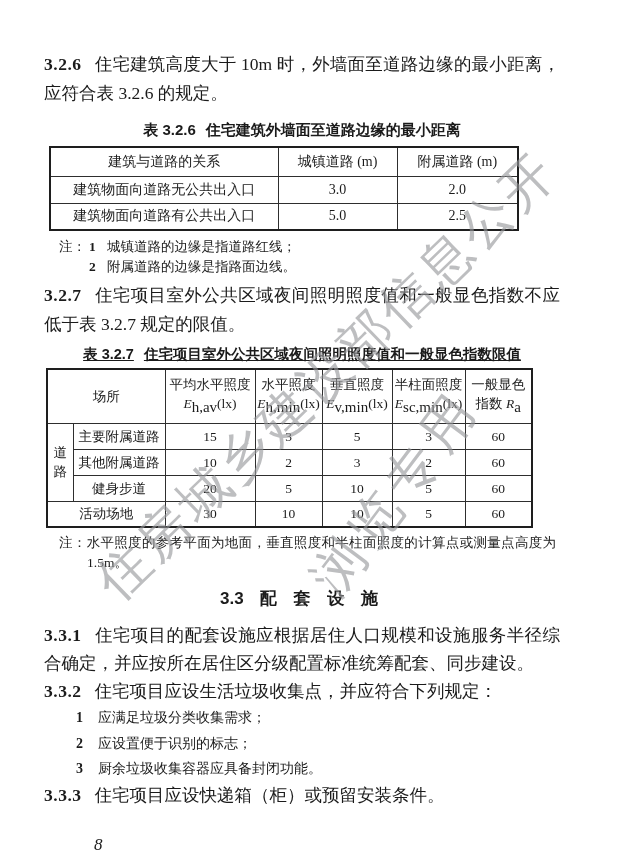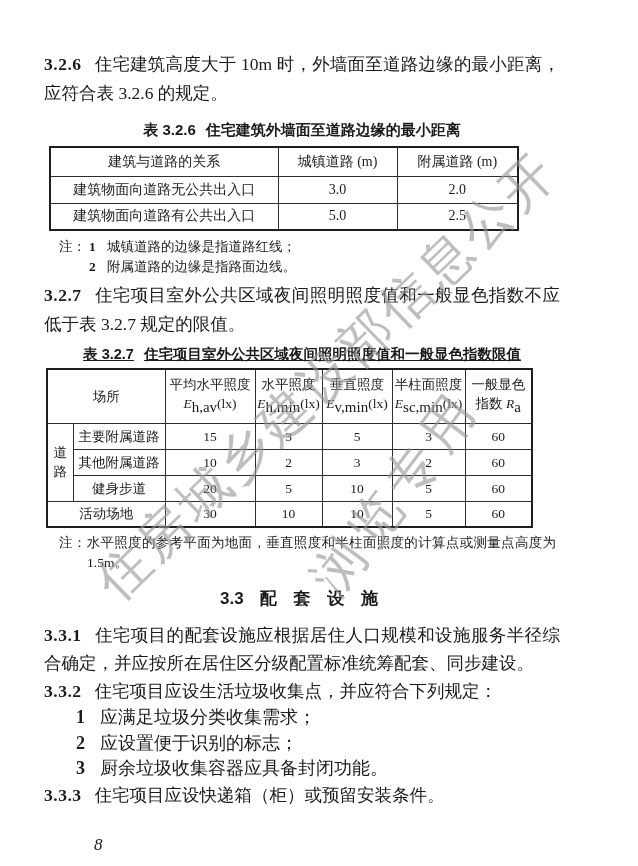--- a/index.html
+++ b/index.html
@@ -52,21 +52,21 @@
   .sec-heading {
     text-align:center; font-family:"Liberation Sans","DejaVu Sans",sans-serif;
     font-weight:bold; font-size:17px; line-height:21px; margin-top:16px; letter-spacing:1px;
   }
   .sec-heading .hnum { margin-right:16px; letter-spacing:0; }
   .sec-heading .htitle { letter-spacing:6px; }
 
   .m-t12 { margin-top:12px; }
   .m-t5  { margin-top:5px; }
 
-  .litem { font-size:18px; line-height:25.5px; margin-left:32px; text-align:justify; }
+  .litem { font-size:14px; line-height:25.5px; margin-left:32px; text-align:justify; }
   .lnum { font-weight:bold; margin-right:15px; }
 
   .page-num {
     position:absolute; left:94px; top:835px; z-index:1;
     font-style:italic; font-size:17px;
   }
 
   .wm {
     position:absolute; z-index:2; pointer-events:none; white-space:nowrap;
     color:#96979a; opacity:0.62; font-family:"Liberation Serif","DejaVu Serif",serif;

